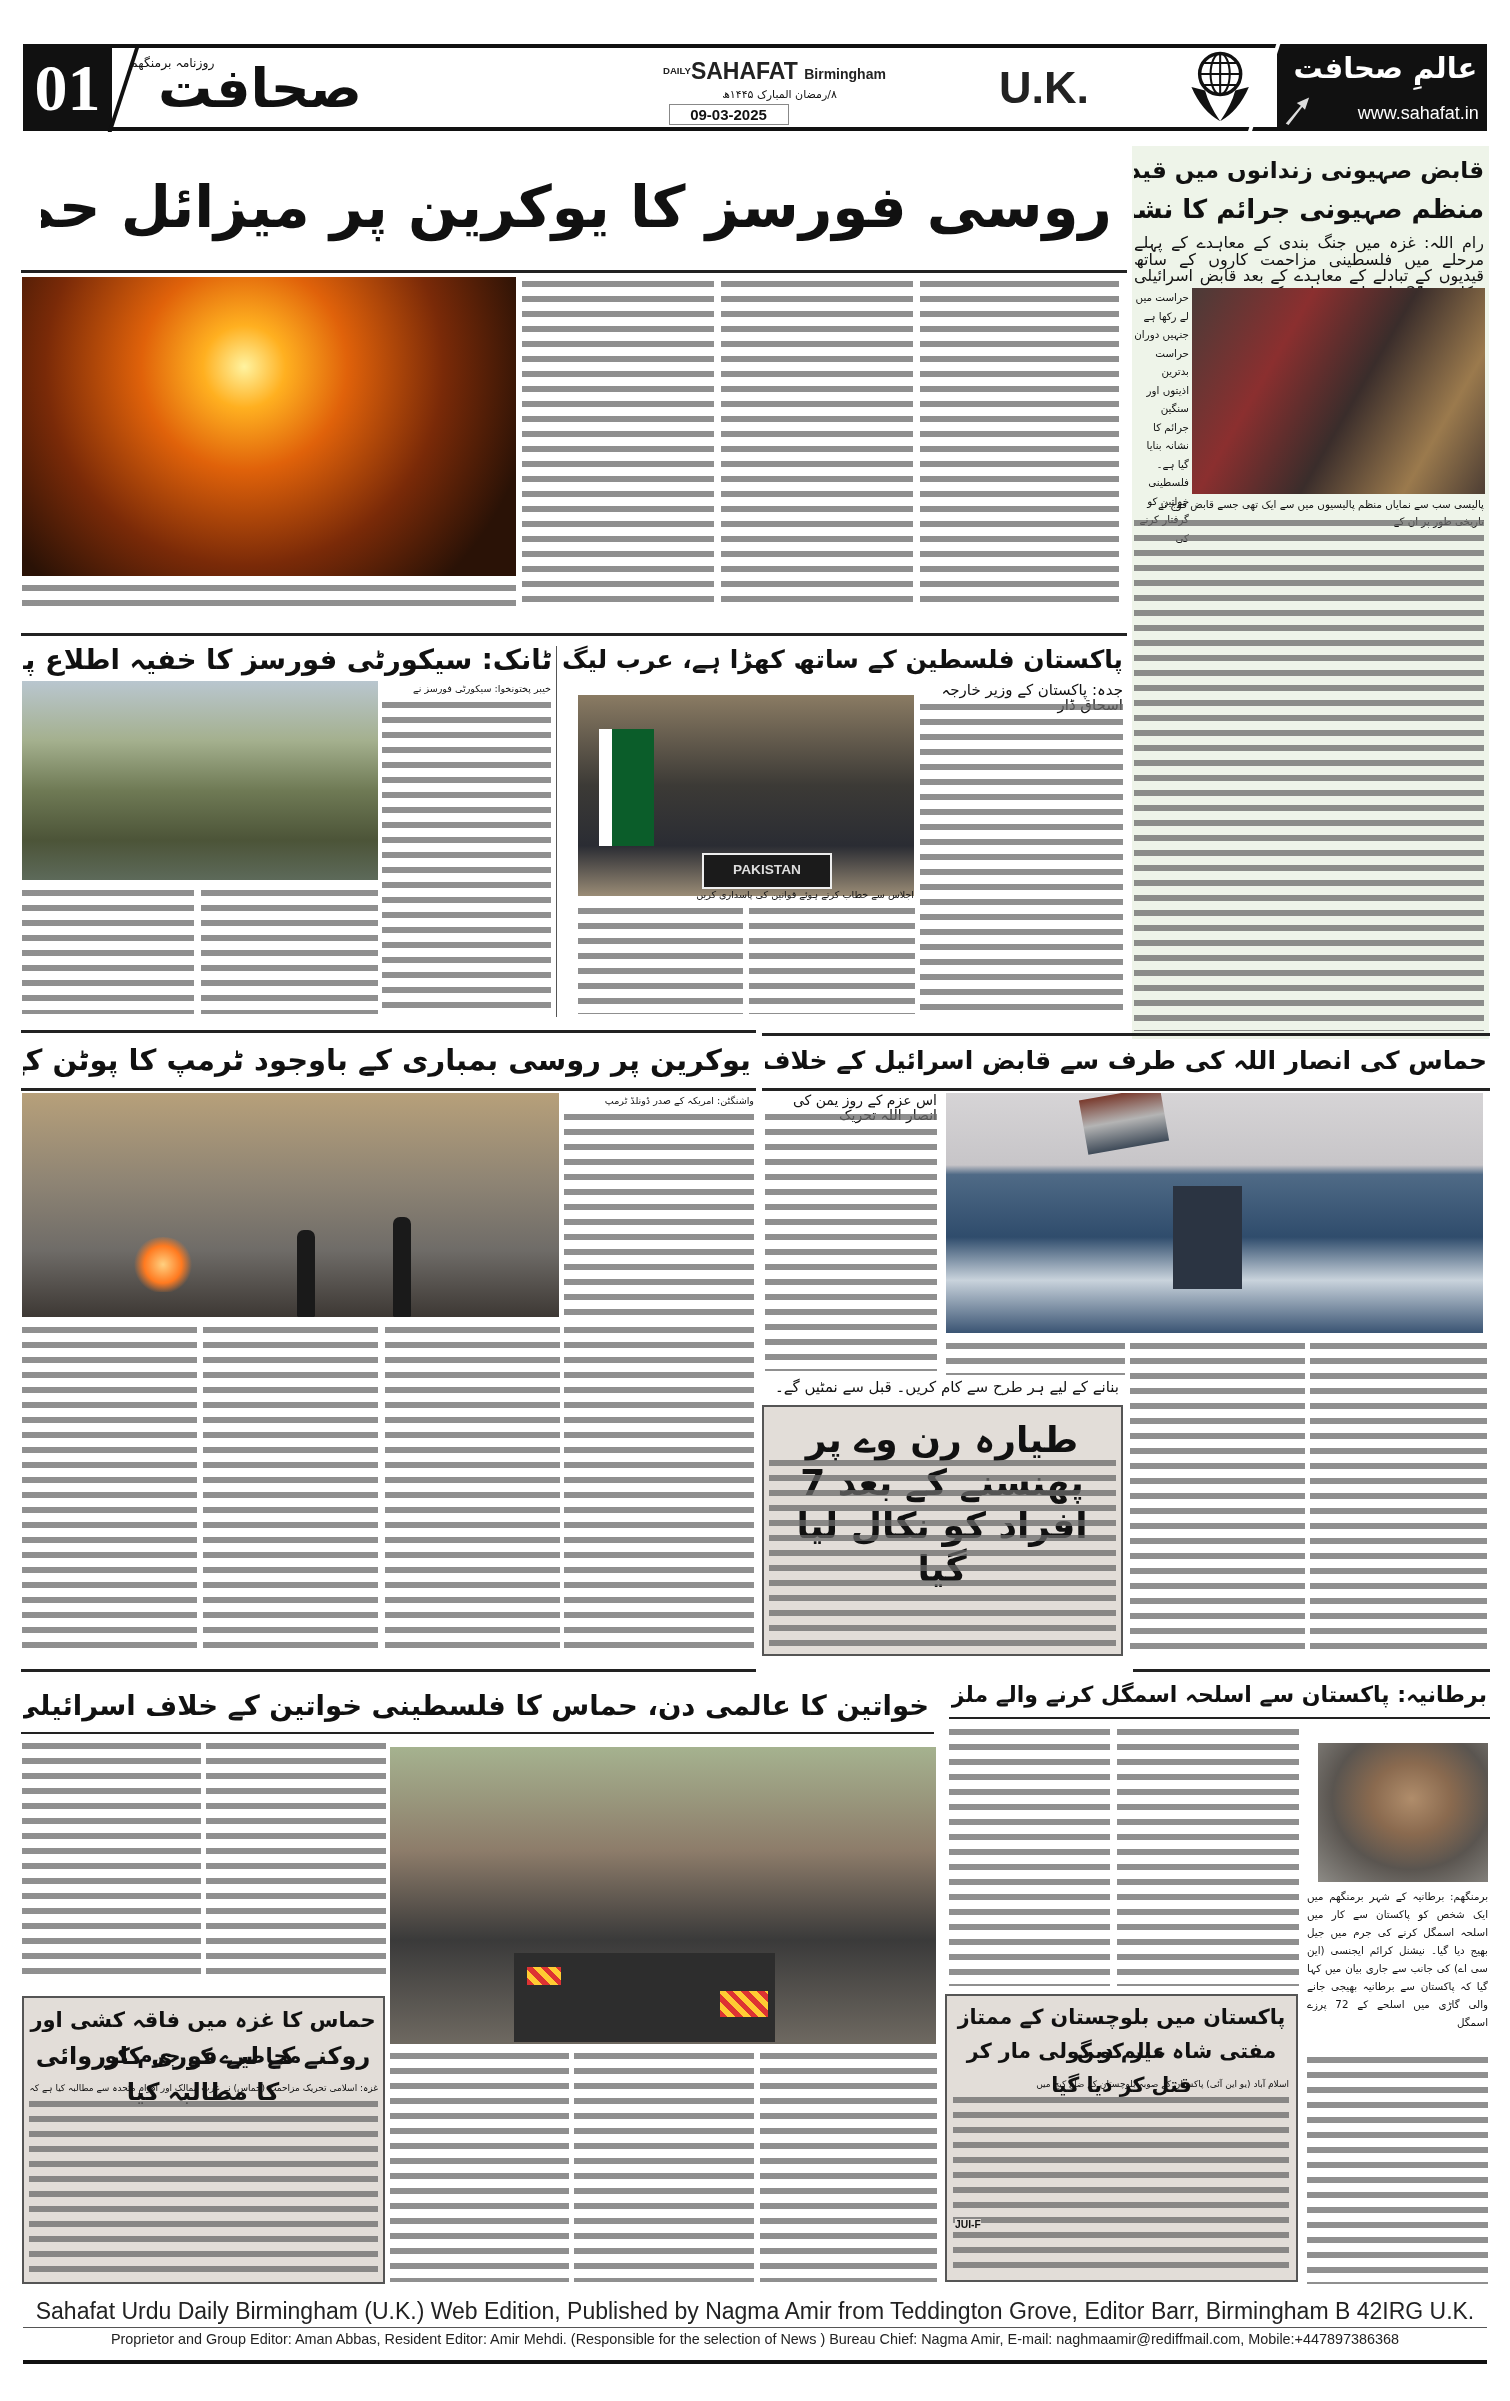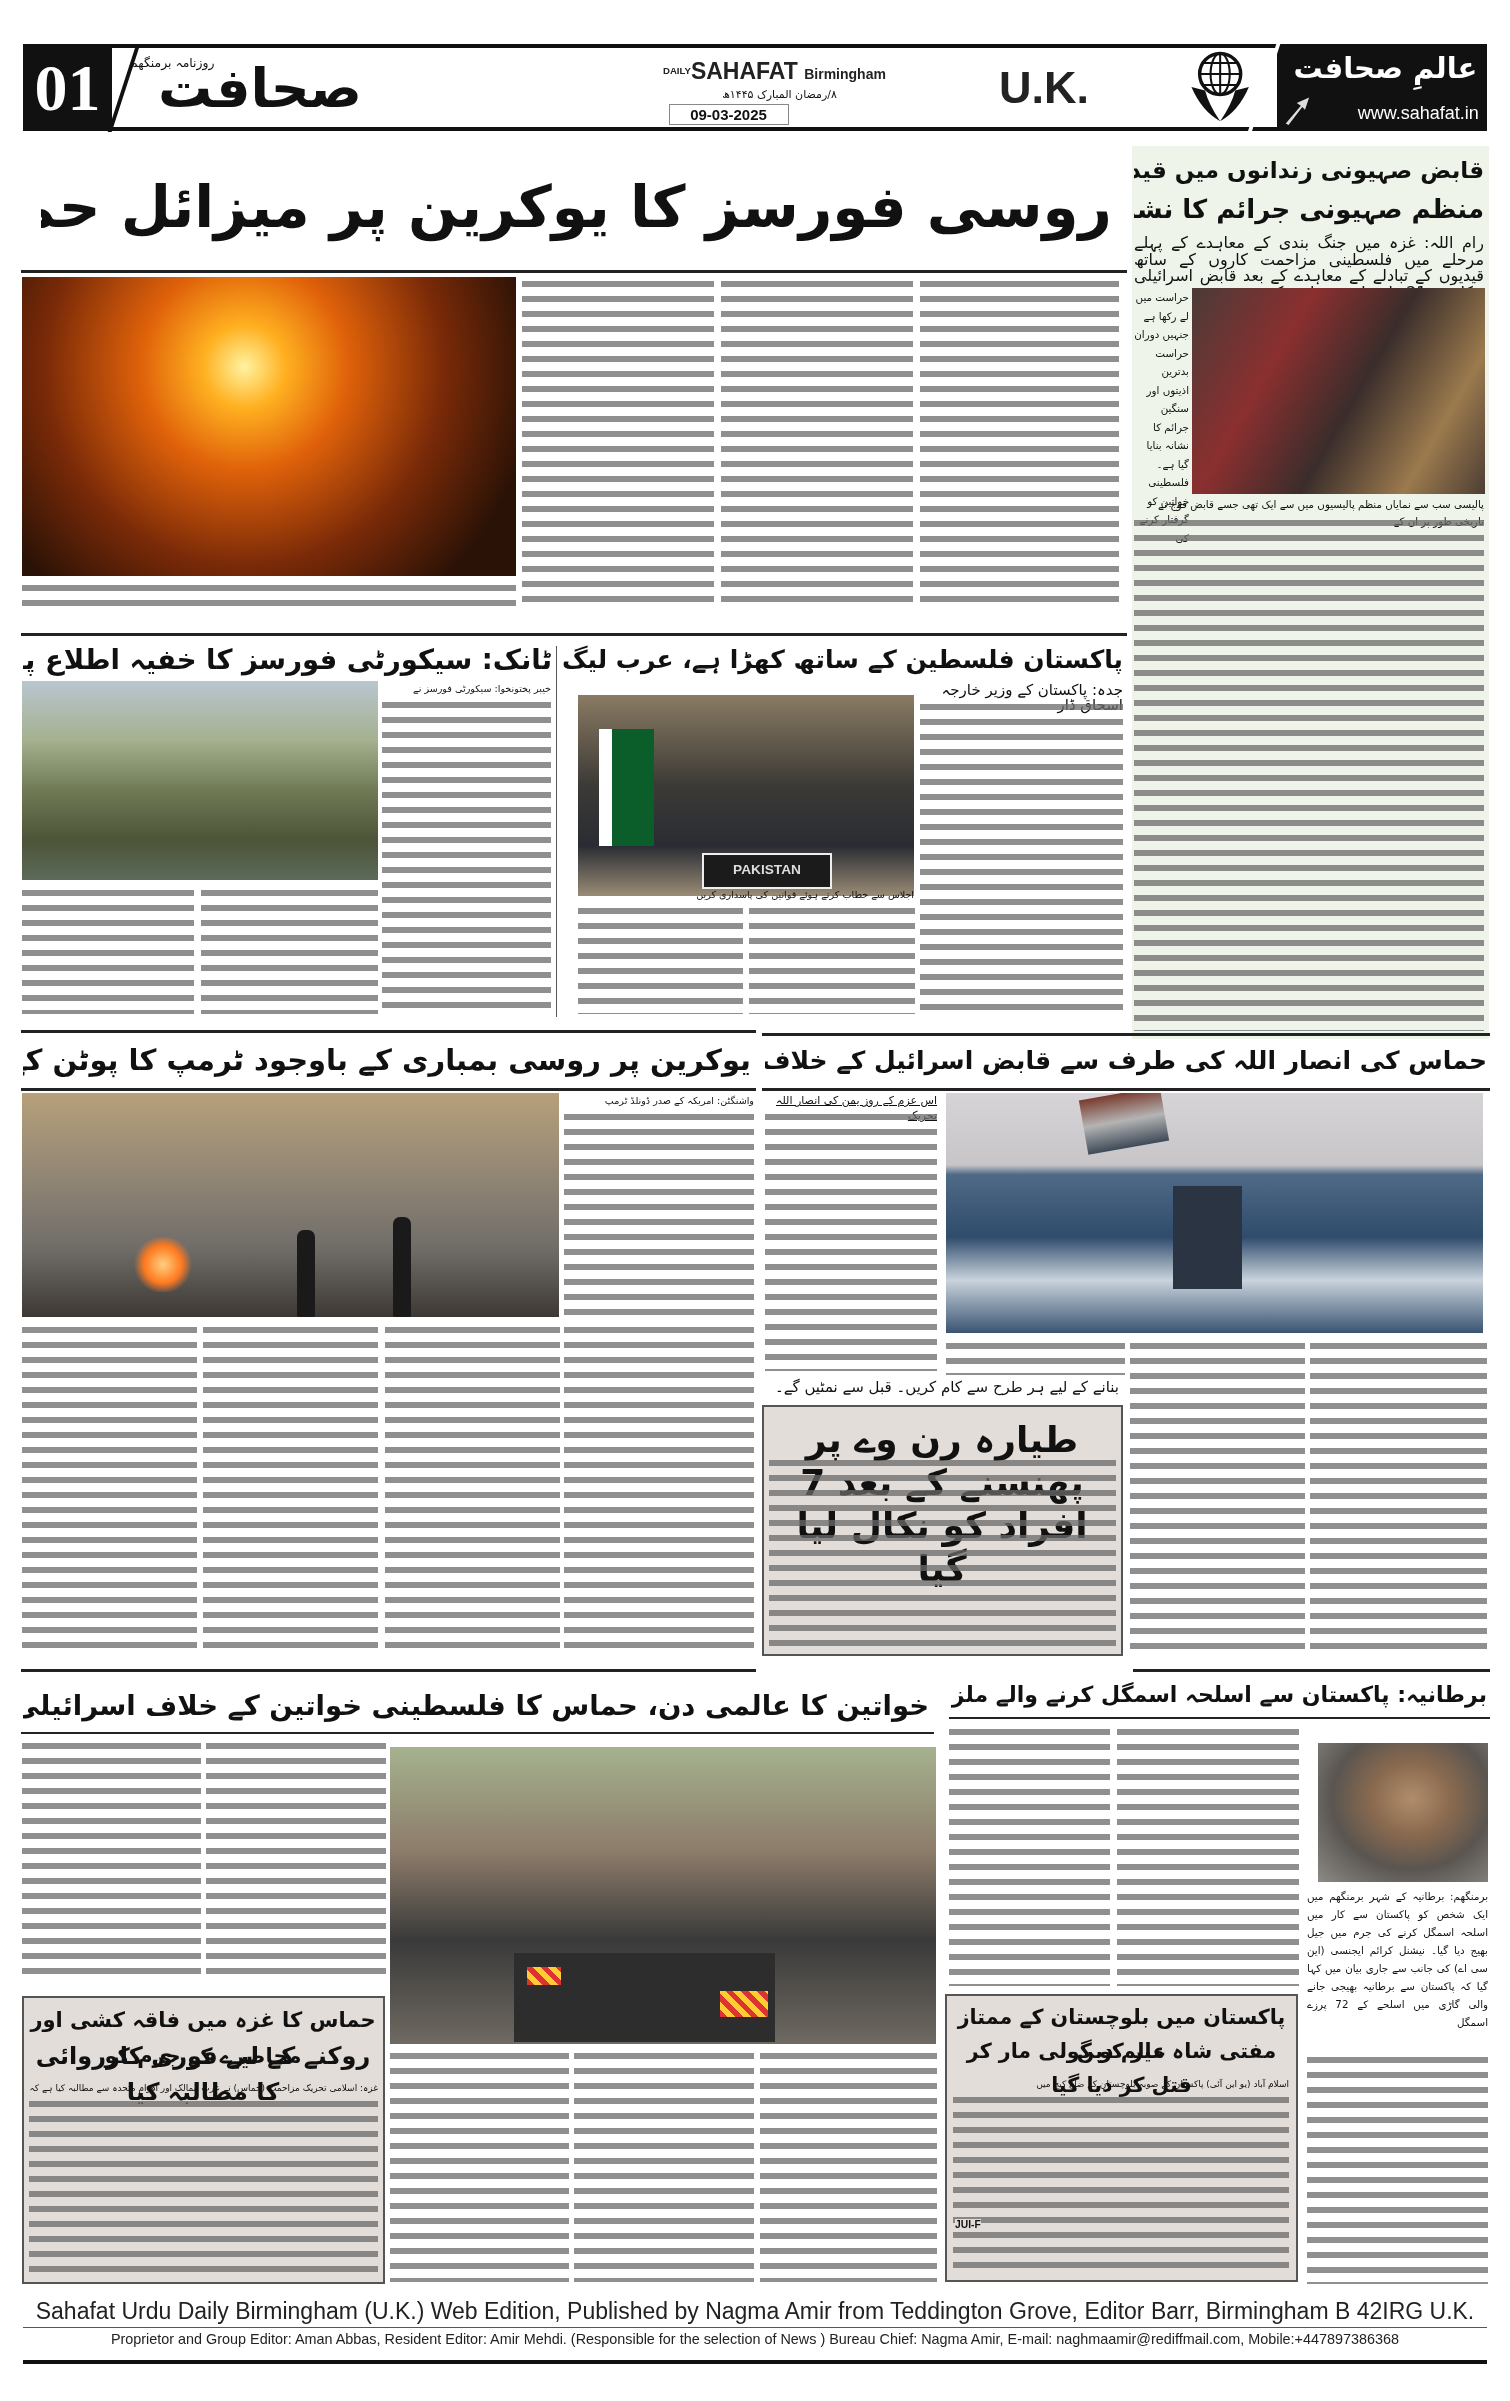--- a/index.html
+++ b/index.html
@@ -146,21 +146,21 @@
   <div style="position:absolute;left:275px;top:137px;width:18px;height:87px;background:#1a1a1a;border-radius:6.9px 6.9px 1.4px 1.4px;"></div>
   <div style="position:absolute;left:371px;top:124px;width:18px;height:100px;background:#1a1a1a;border-radius:6.9px 6.9px 1.4px 1.4px;"></div>
 </div>
 <div class="abs urdu" style="left:564px;top:1093px;width:190px;font-size:9.6px;line-height:15px;">واشنگٹن: امریکہ کے صدر ڈونلڈ ٹرمپ</div>
 <div class="abs textcol lines" style="left:564px;top:1110px;width:190px;height:206px;"></div>
 <div class="abs textcol lines" style="left:22px;top:1323px;width:175px;height:332px;"></div>
 <div class="abs textcol lines" style="left:203px;top:1323px;width:175px;height:332px;"></div>
 <div class="abs textcol lines" style="left:385px;top:1323px;width:175px;height:332px;"></div>
 <div class="abs textcol lines" style="left:564px;top:1323px;width:190px;height:332px;"></div>
 
-<div class="abs urdu" style="left:765px;top:1093px;width:172px;font-size:11px;line-height:15px;text-decoration:underline;">اس عزم کے روز یمن کی انصار اللہ تحریک</div>
+<div class="abs urdu" style="left:765px;top:1093px;width:172px;font-size:14px;line-height:15px;">اس عزم کے روز یمن کی انصار اللہ تحریک</div>
 <div class="abs textcol lines" style="left:765px;top:1110px;width:172px;height:261px;"></div>
 <div class="abs photo sea" style="left:946px;top:1093px;width:537px;height:240px;">
   <div style="position:absolute;left:137px;top:0;width:82px;height:55px;background:linear-gradient(180deg,#7a3b2e 0%,#b4b4b4 50%,#3e4a58 100%);transform:rotate(-10deg);"></div>
   <div style="position:absolute;left:227px;top:93px;width:69px;height:103px;background:#2b3442;"></div>
 </div>
 <div class="abs textcol lines" style="left:946px;top:1339px;width:179px;height:36px;"></div>
 <div class="abs urdu" style="left:762px;top:1376px;width:357px;font-size:15px;line-height:22px;">بنانے کے لیے ہر طرح سے کام کریں۔ قبل سے نمٹیں گے۔</div>
 <div class="abs textcol lines" style="left:1130px;top:1339px;width:175px;height:316px;"></div>
 <div class="abs textcol lines" style="left:1310px;top:1339px;width:177px;height:316px;"></div>
 

